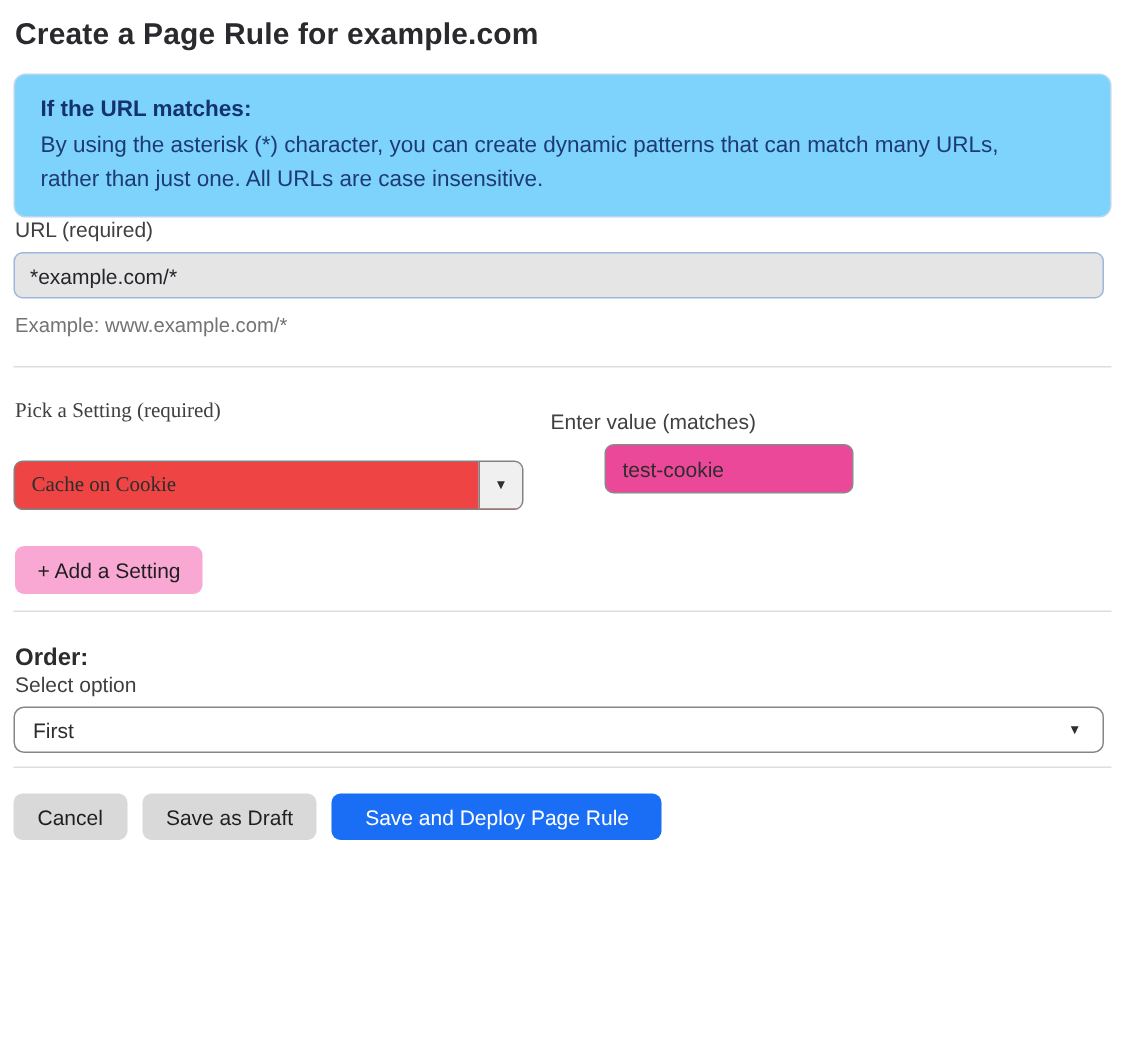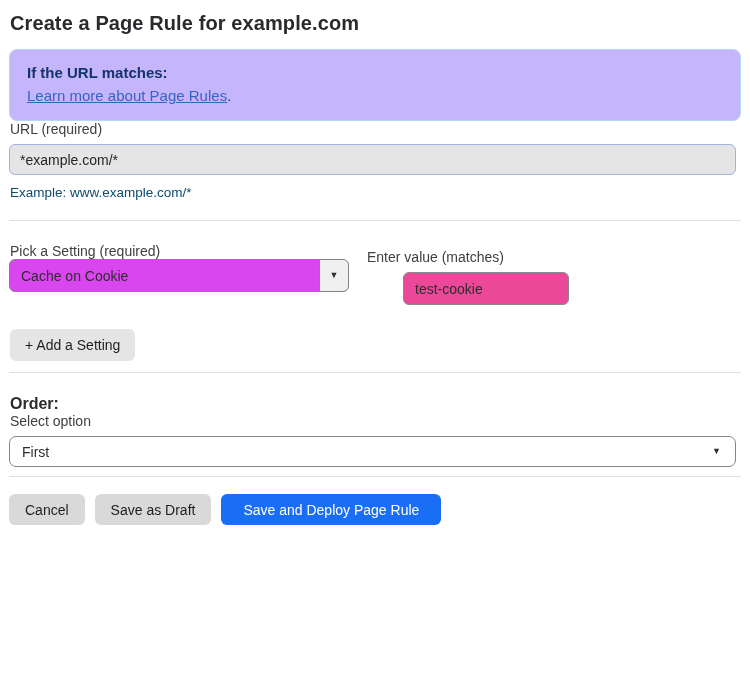--- a/index.html
+++ b/index.html
@@ -17,21 +17,21 @@
     font-size: 20px;
     font-weight: bold;
     color: #2a2a2e;
     margin: 3px 0 0 1px;
     letter-spacing: 0.1px;
   }
 
   
   .info-box {
     margin-top: 14px;
-    background: #c4b5fd;
+    background: #7dd3fc;
     border: 1px solid #b9d6ef;
     border-radius: 8px;
     padding: 11px 17px 13px 17px;
     font-size: 15px;
     line-height: 23px;
     color: #1d3b72;
   }
   .info-heading { font-weight: bold; color: #14336e; }
   .info-body { margin-top: 1px; max-width: 680px; }
   .info-link {
@@ -56,21 +56,21 @@
     border: 1px solid #9db7dc;
     border-radius: 6px;
     padding: 0 10px;
     font-size: 14px;
     color: #23252a;
     font-family: "Liberation Sans", sans-serif;
     outline: none;
   }
   .helper-text {
     font-size: 13.5px;
-    color: #0c4a6e;
+    color: #737373;
     margin-top: 7px;
     margin-left: 1px;
     line-height: 21px;
   }
 
   .divider {
     border: none;
     border-top: 1px solid #dedede;
     margin: 17px 0 0 0;
   }
@@ -85,29 +85,29 @@
 
   
   .settings-row { display: flex; margin-top: 0; }
   .settings-col-label {
     font-size: 14px;
     color: #404040;
     margin-top: 22px;
     margin-left: 1px;
   }
   .col-value .settings-col-label { margin-top: 28px; margin-left: 0; }
-  .col-setting { width: 340px; margin-right: 18px; }
+  .col-setting { width: 340px; margin-right: 18px; font-family: Liberation Serif, serif; }
 
   .select-control {
-    margin-top: 0;
+    margin-top: 24px;
     width: 340px;
     height: 33px;
     border: 1px solid #828282;
     border-radius: 6px;
-    background: #d946ef;
+    background: #ef4444;
     display: flex;
     align-items: stretch;
     cursor: pointer;
     overflow: hidden;
   }
   .select-control .select-text {
     flex: 1;
     display: flex;
     align-items: center;
     padding-left: 11px;
@@ -140,21 +140,21 @@
     color: #2d2d2d;
     background: #ec4899;
     font-family: "Liberation Sans", sans-serif;
     outline: none;
     margin-left: 36px;
   }
 
   .add-setting-btn {
     margin-top: 24px;
     margin-left: 1px;
-    background: #e5e5e5;
+    background: #f9a8d4;
     border: none;
     border-radius: 6px;
     height: 32px;
     padding: 0 15px;
     font-size: 14px;
     color: #1f1f1f;
     font-family: "Liberation Sans", sans-serif;
     cursor: pointer;
   }
 
@@ -218,23 +218,21 @@
 </style>
 </head>
 <body>
 
 <div class="container">
 
   <h1 class="page-title">Create a Page Rule for example.com</h1>
 
   <div class="info-box">
     <div class="info-heading">If the URL matches:</div>
-    <div>
-      <a class="info-link">Learn more about Page Rules</a><span class="info-link-suffix">.</span>
-    </div>
+    <div class="info-body">By using the asterisk (*) character, you can create dynamic patterns that can match many URLs, rather than just one. All URLs are case insensitive.</div>
   </div>
 
   <div class="field-label">URL (required)</div>
   <input type="text" class="url-input" value="*example.com/*" style="">
   <div class="helper-text">Example: www.example.com/*</div>
 
   <hr class="divider">
 
 
   <div class="settings-row">

